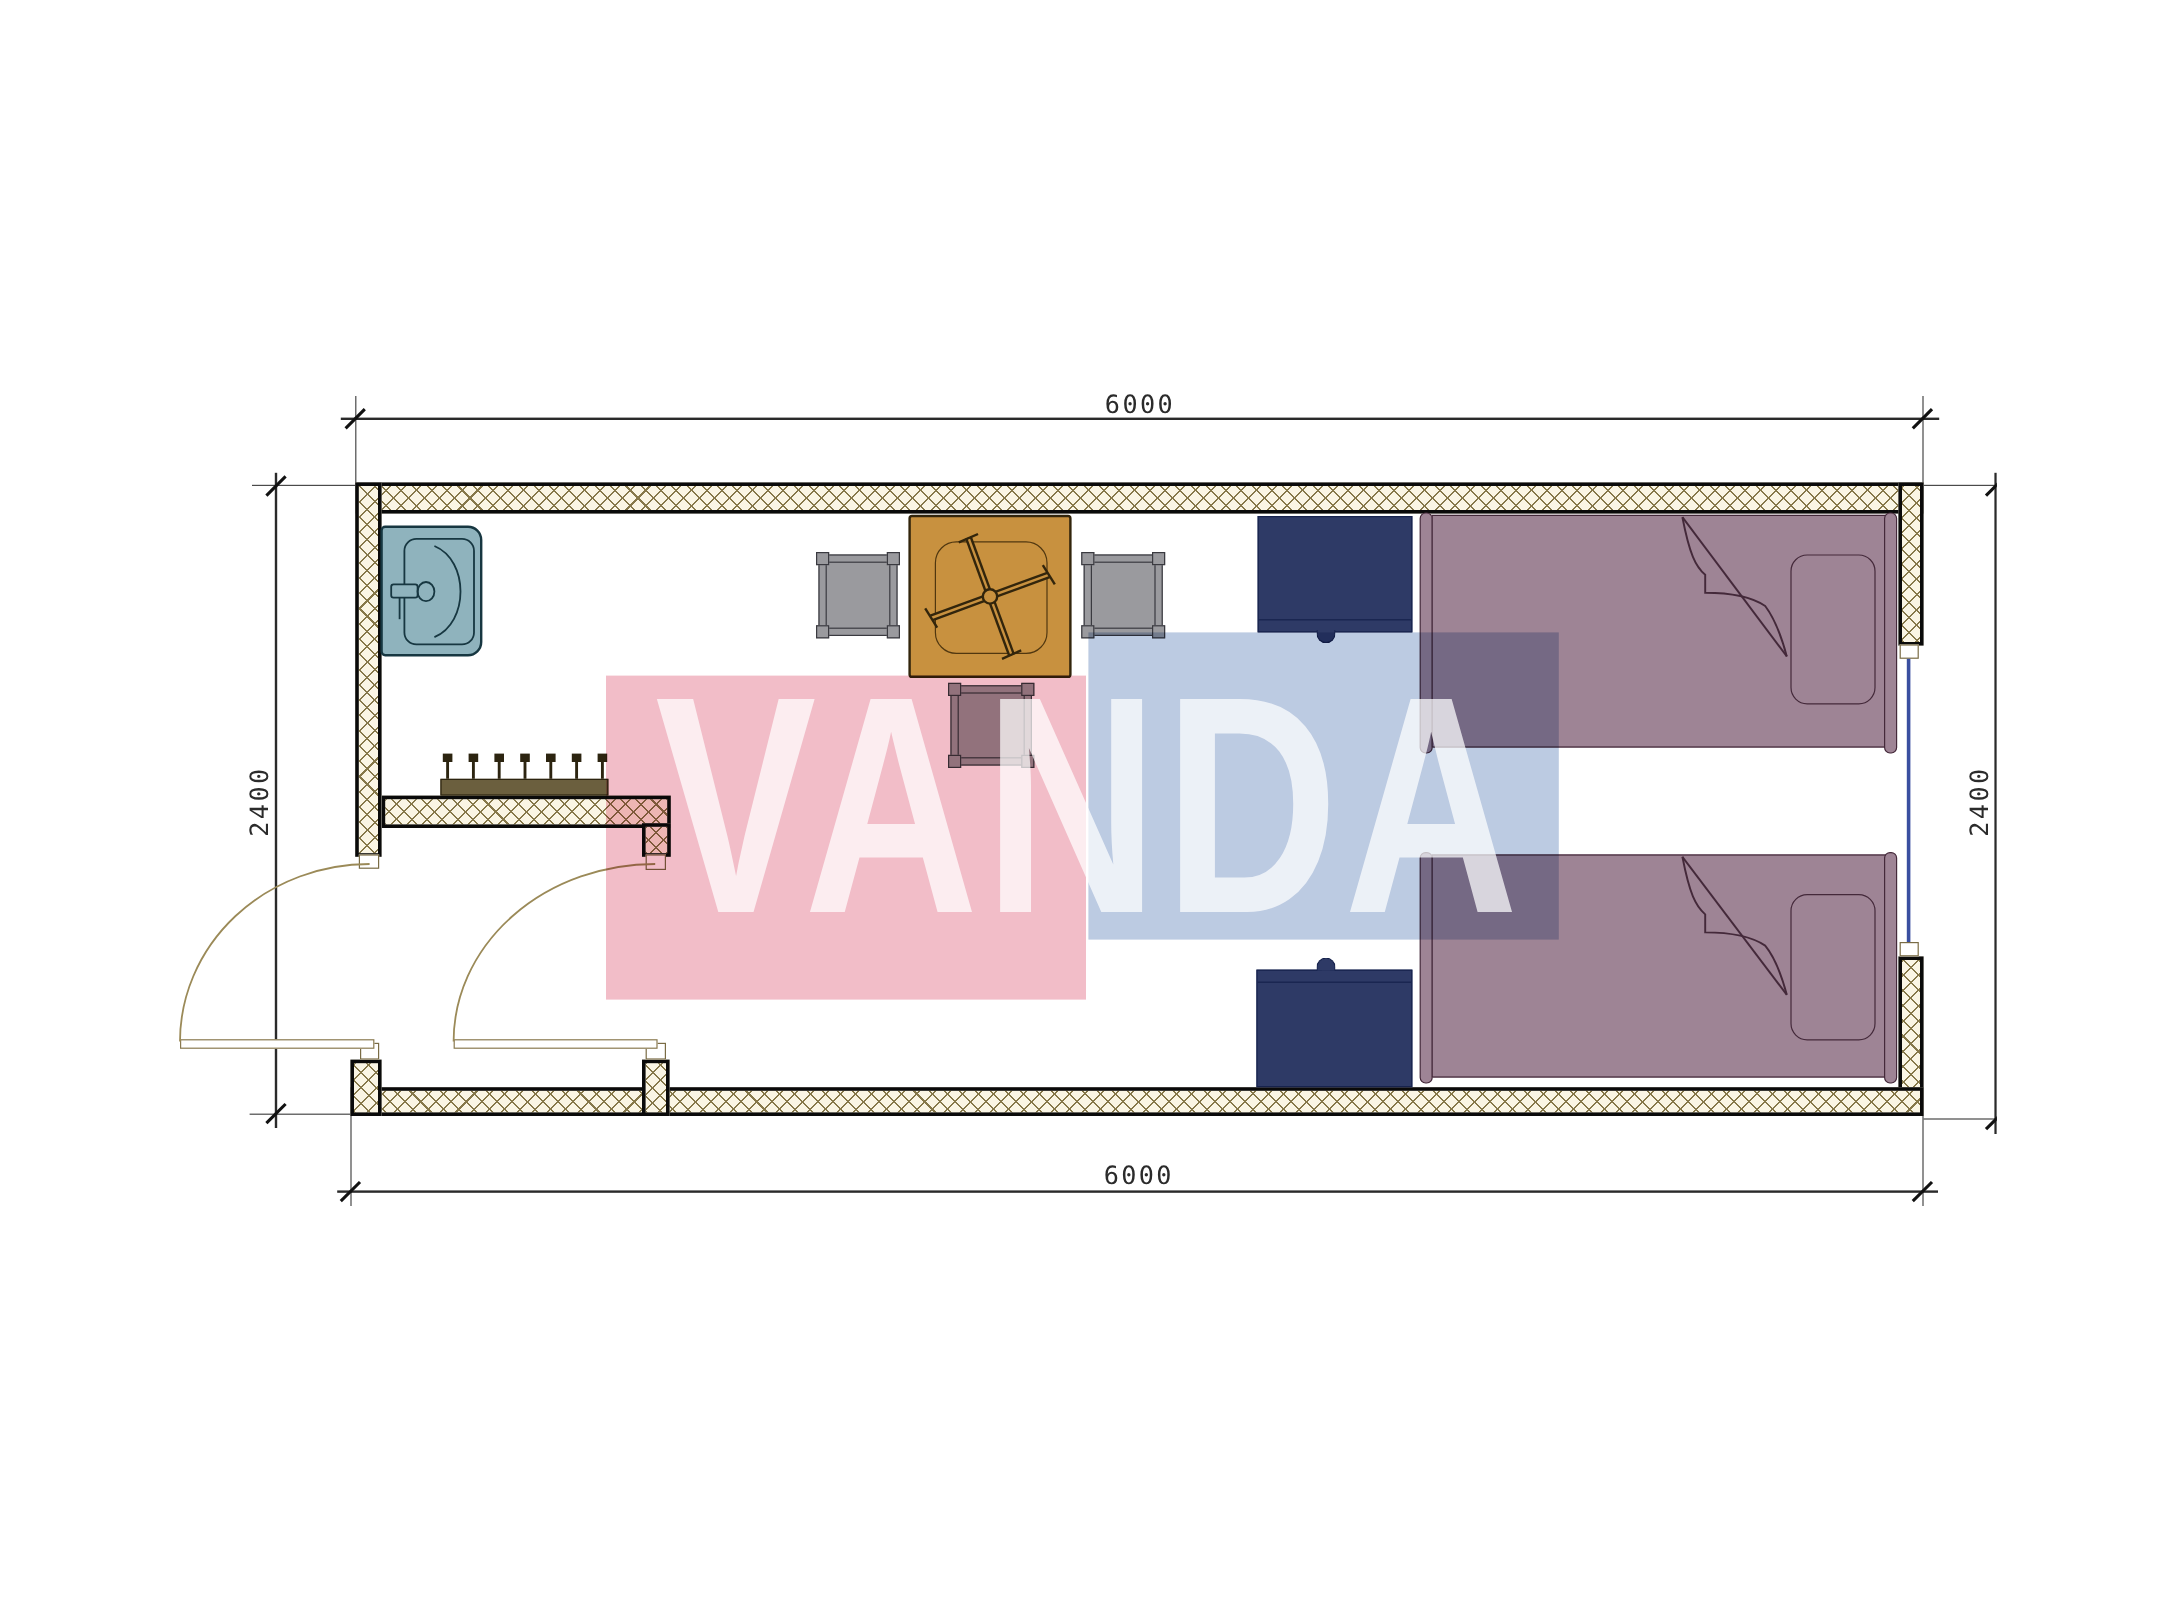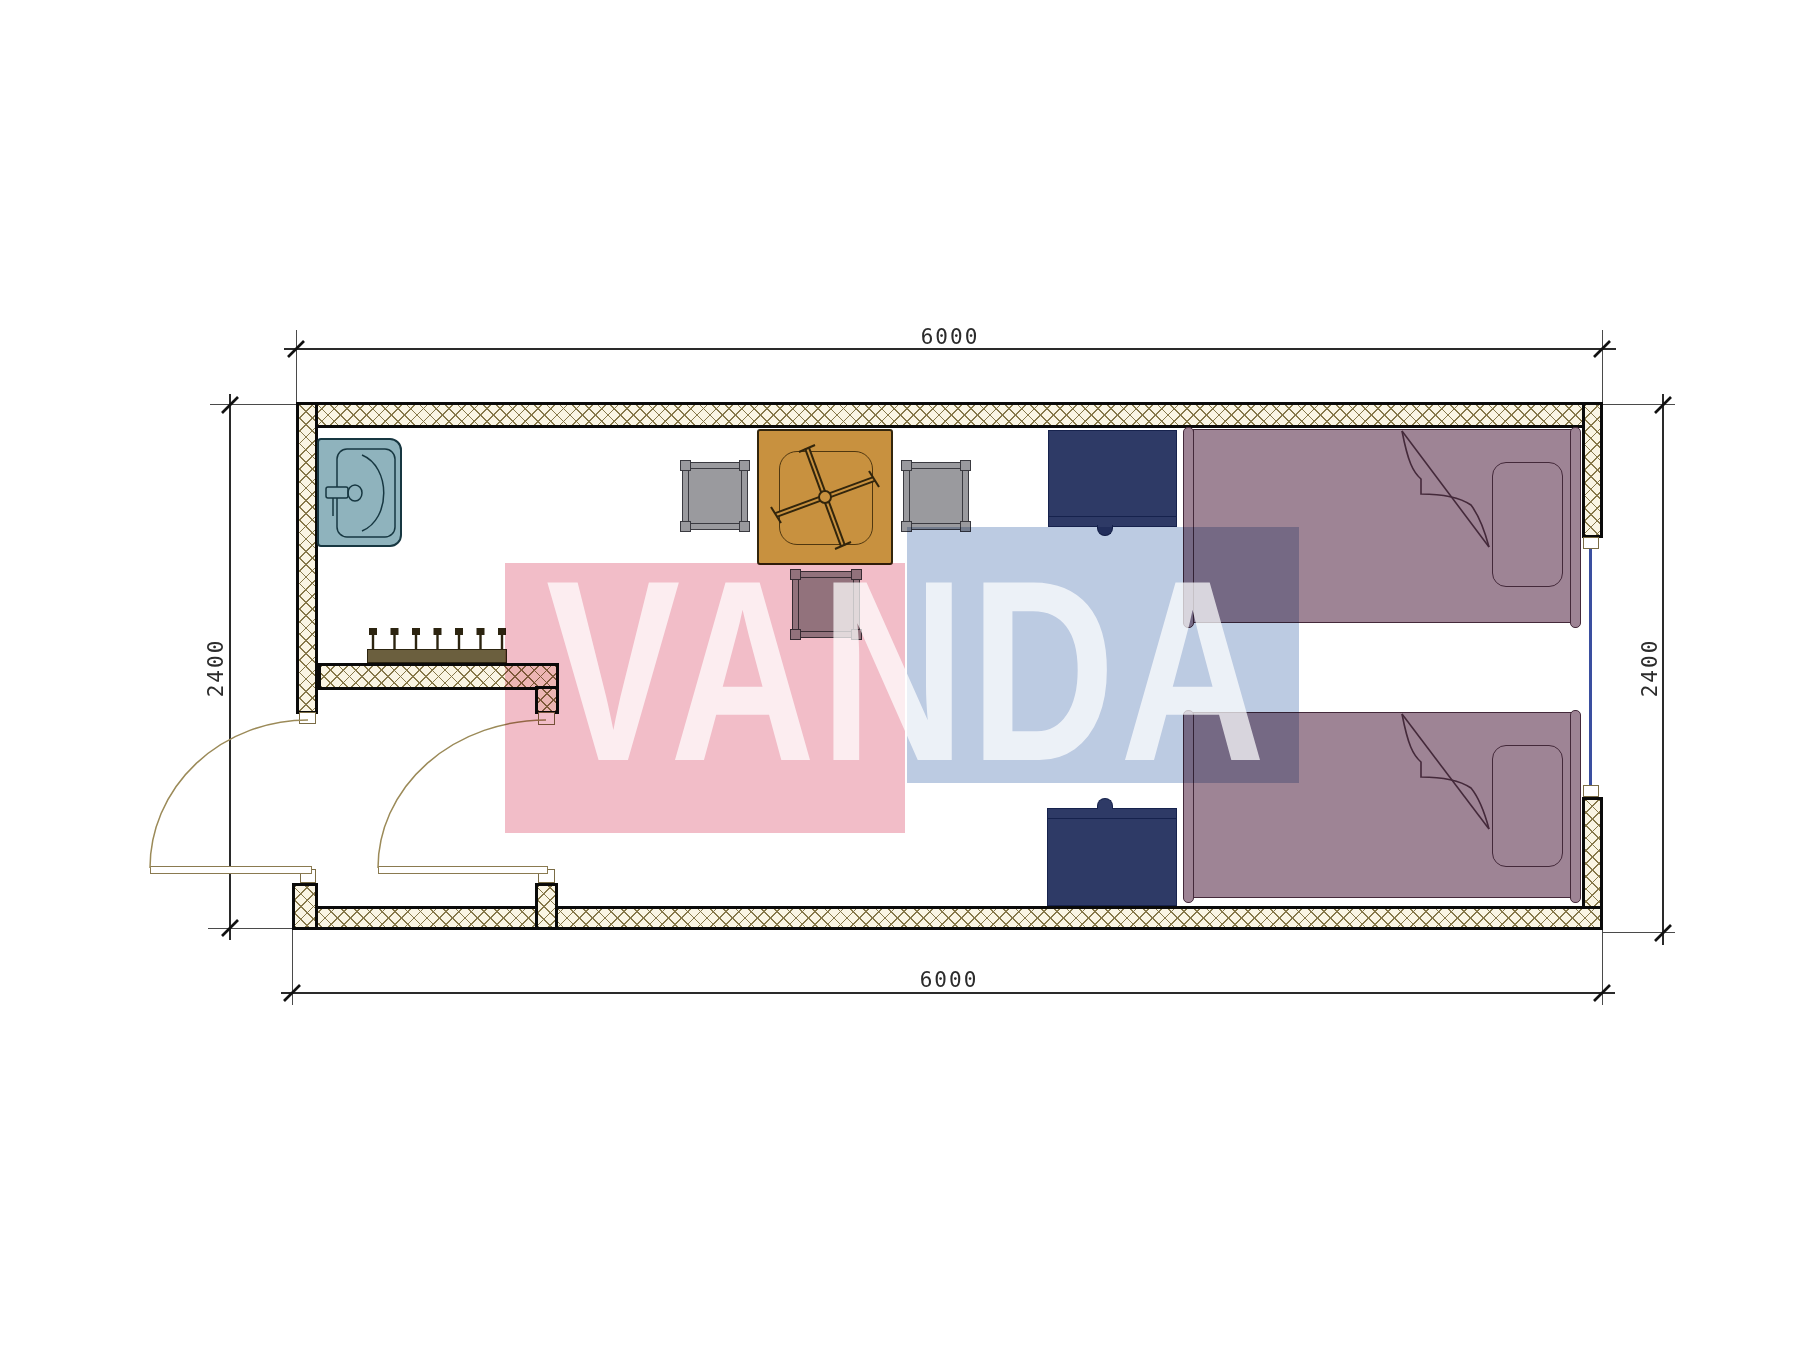--- a/index.html
+++ b/index.html
@@ -1,16 +1,16 @@
 <!DOCTYPE html>
 <html style="--wall_fill: #faf5e4; --wall_hatch: #86784a; --outline: #0a0a0a; --sink: #8fb3bd; --sink_line: #173741; --table: #c8913f; --table_line: #32250c; --chair: #9a9a9e; --chair_line: #3a3a40; --bed: #9e8495; --bed_line: #44293a; --navy: #2e3a66; --navy_line: #16224d; --rack: #6b5f3e; --rack_line: #2c2410; --door_line: #9b8a58; --window_glass: #3a4fa0; --dim_line: #2a2a2a; --dim_text: #2b2b2b; --wm_pink: #f2bdc8; --wm_blue: #bccbe2; --wm_text: rgba(255,255,255,0.72);"><head>
 <meta charset="utf-8">
 <style>
   html,body{margin:0;padding:0;background:#ffffff;}
-  #canvas{position:relative;width:1800px;height:1350px;background:#fff;overflow:hidden;
+  #canvas{position:relative;width:1664px;height:1350px;background:#fff;overflow:hidden;
           font-family:"Liberation Sans", sans-serif;}
   
   .wall{
     position:absolute;
     box-sizing:border-box;
     background-color:var(--wall_fill);
     background-image:
       repeating-linear-gradient(45deg, var(--wall_hatch) 0 1.2px, transparent 1.2px 9px),
       repeating-linear-gradient(135deg, var(--wall_hatch) 0 1.2px, transparent 1.2px 9px);
     border:3px solid var(--outline);

